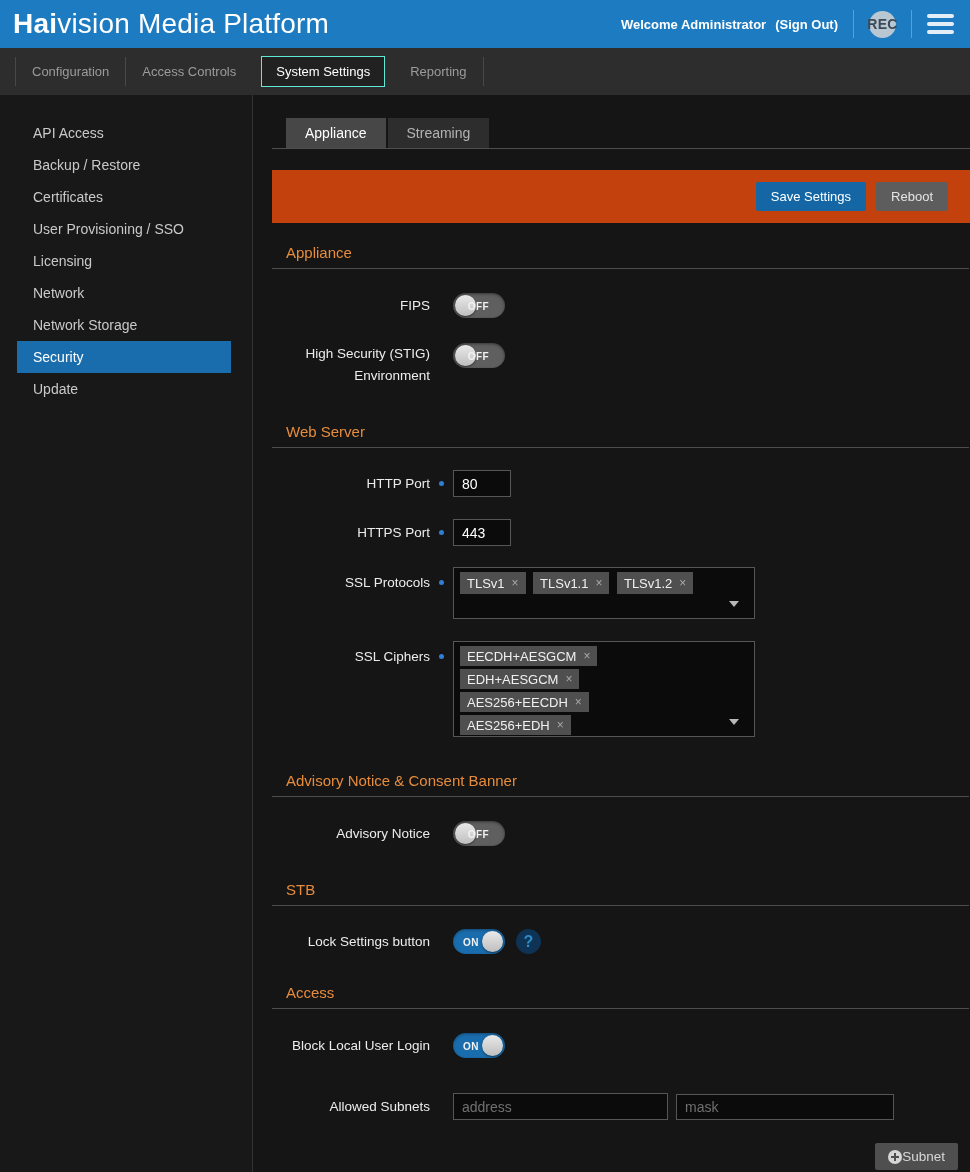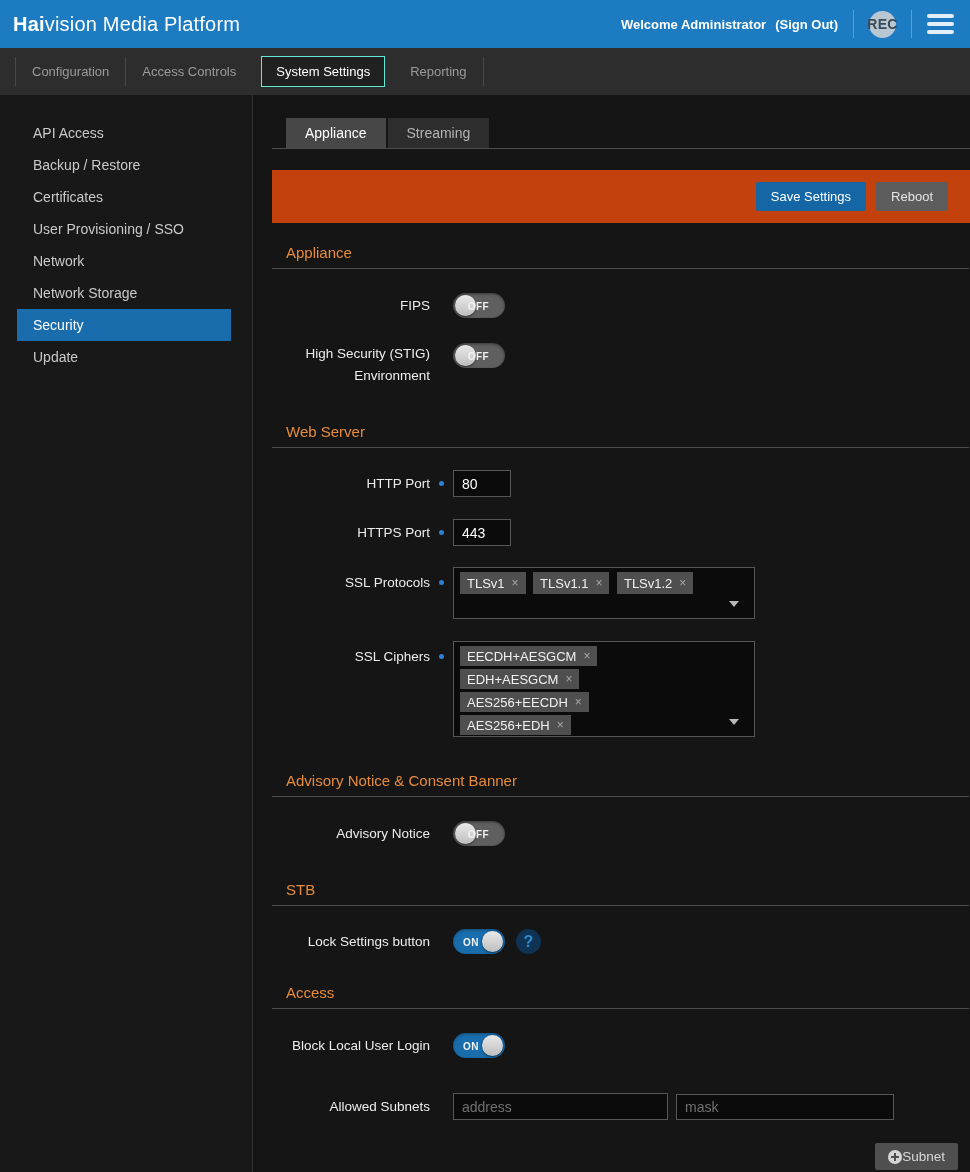--- a/index.html
+++ b/index.html
@@ -1,21 +1,21 @@
 <!DOCTYPE html>
 <html><head>
 <meta charset="utf-8">
 <style>
   * { margin:0; padding:0; box-sizing:border-box; }
   html,body { width:970px; height:1172px; background:#151515; overflow:hidden;
               font-family:"Liberation Sans", sans-serif; }
 
   
   .header { height:48px; background:#1c7bc1; display:flex; align-items:center; padding:0 16px 0 13px; }
-  .brand { color:#fff; font-size:20px; letter-spacing:.2px; }
+  .brand { color:#fff; font-size:28px; letter-spacing:.2px; }
   .brand b { font-weight:bold; }
   .hdr-right { margin-left:auto; display:flex; align-items:center; }
   .welcome { color:#fff; font-size:13px; font-weight:bold; }
   .signout { color:#fff; font-size:13px; font-weight:bold; margin-left:9px; cursor:pointer; }
   .hdr-div { width:1px; height:28px; background:#5c9fd3; margin:0 15px; }
   .rec-badge { width:27px; height:27px; border-radius:50%; background:#b9c7d2; color:#3a4a57;
                font-size:14px; font-weight:bold; display:flex; align-items:center; justify-content:center; letter-spacing:.3px; }
   .hamburger { display:flex; flex-direction:column; gap:4px; cursor:pointer; padding:2px 0; }
   .hamburger span { width:27px; height:4px; background:#e3eef7; border-radius:2px; }
 
@@ -137,20 +137,21 @@
   <span class="nav-div"></span>
 </div>
 
 <div class="main">
 
   <div class="sidebar">
     <div class="side-item">API Access</div>
     <div class="side-item">Backup / Restore</div>
     <div class="side-item">Certificates</div>
     <div class="side-item">User Provisioning / SSO</div>
+    <div class="side-item">Licensing</div>
     <div class="side-item">Network</div>
     <div class="side-item">Network Storage</div>
     <div class="side-item selected">Security</div>
     <div class="side-item">Update</div>
   </div>
 
   <div class="content">
 
     <div class="tabs">
       <div class="tab active">Appliance</div>

